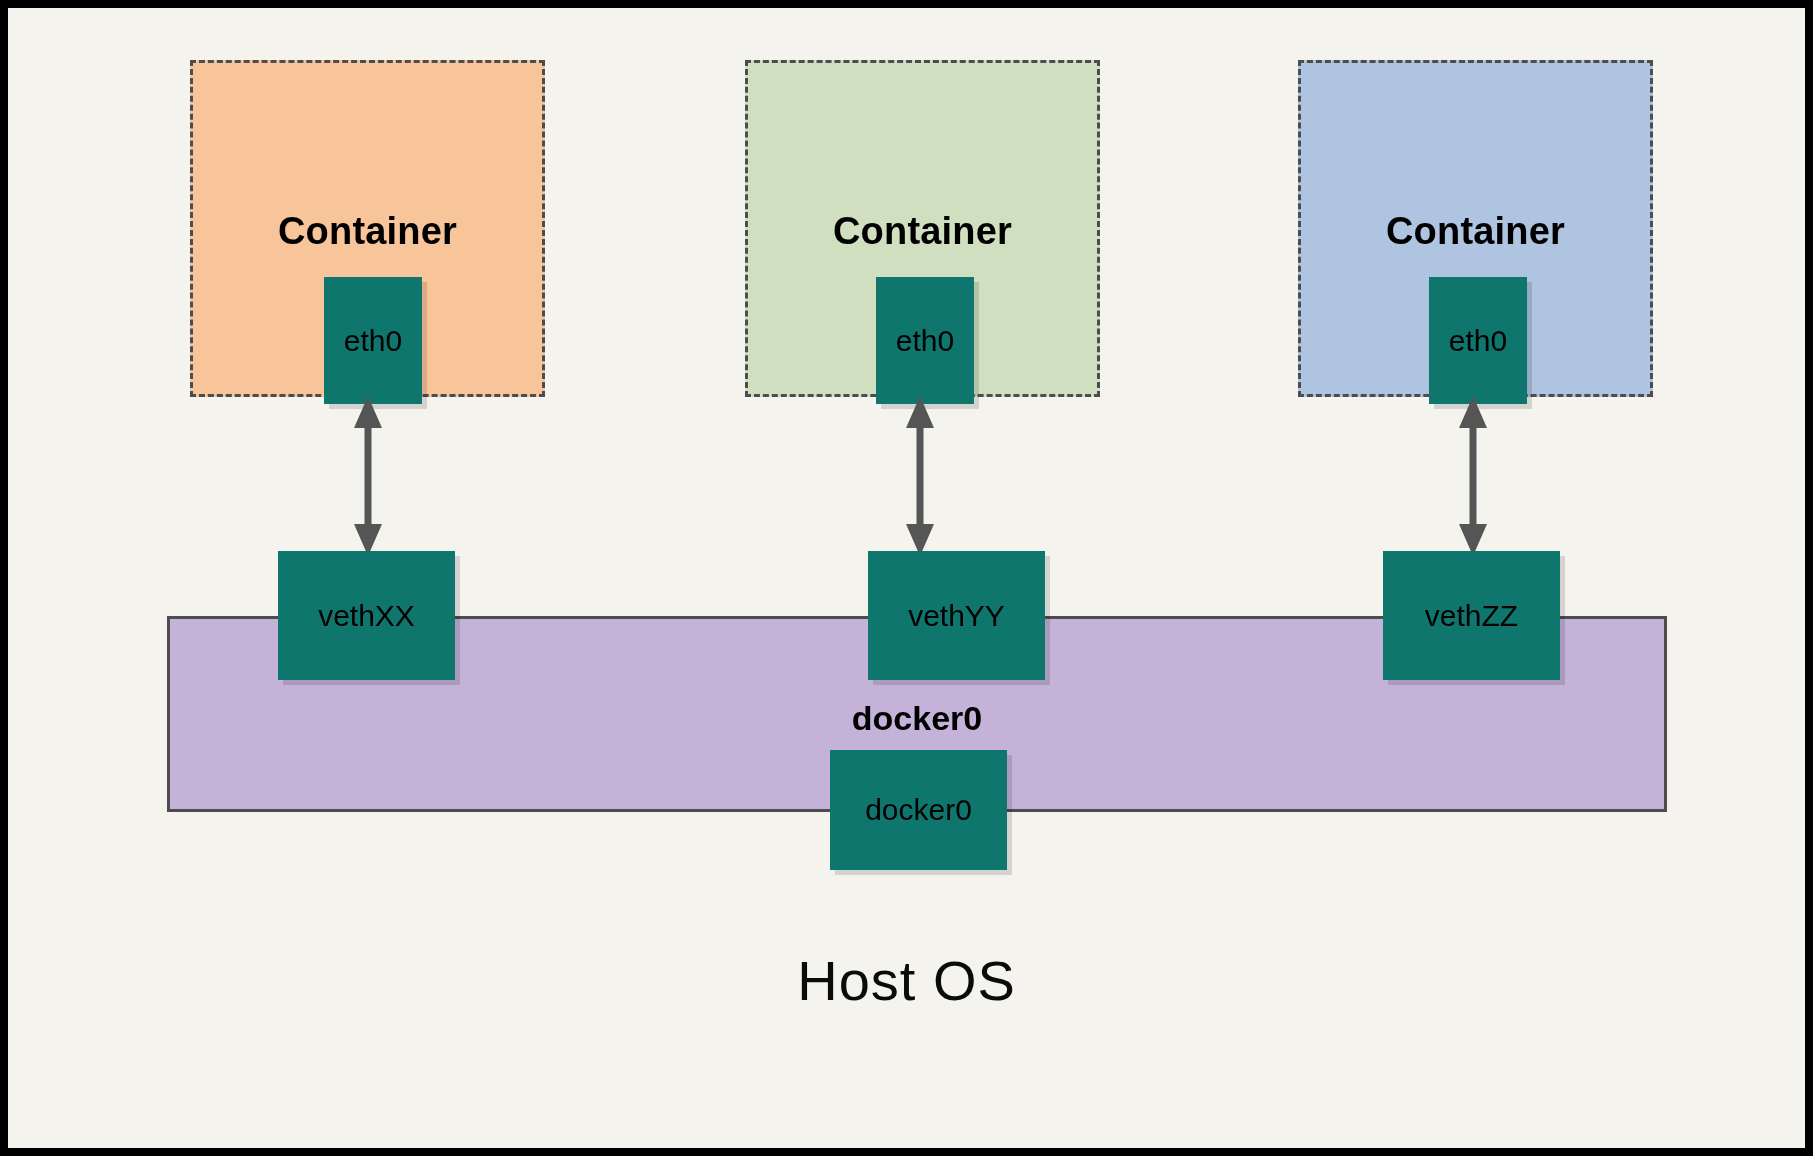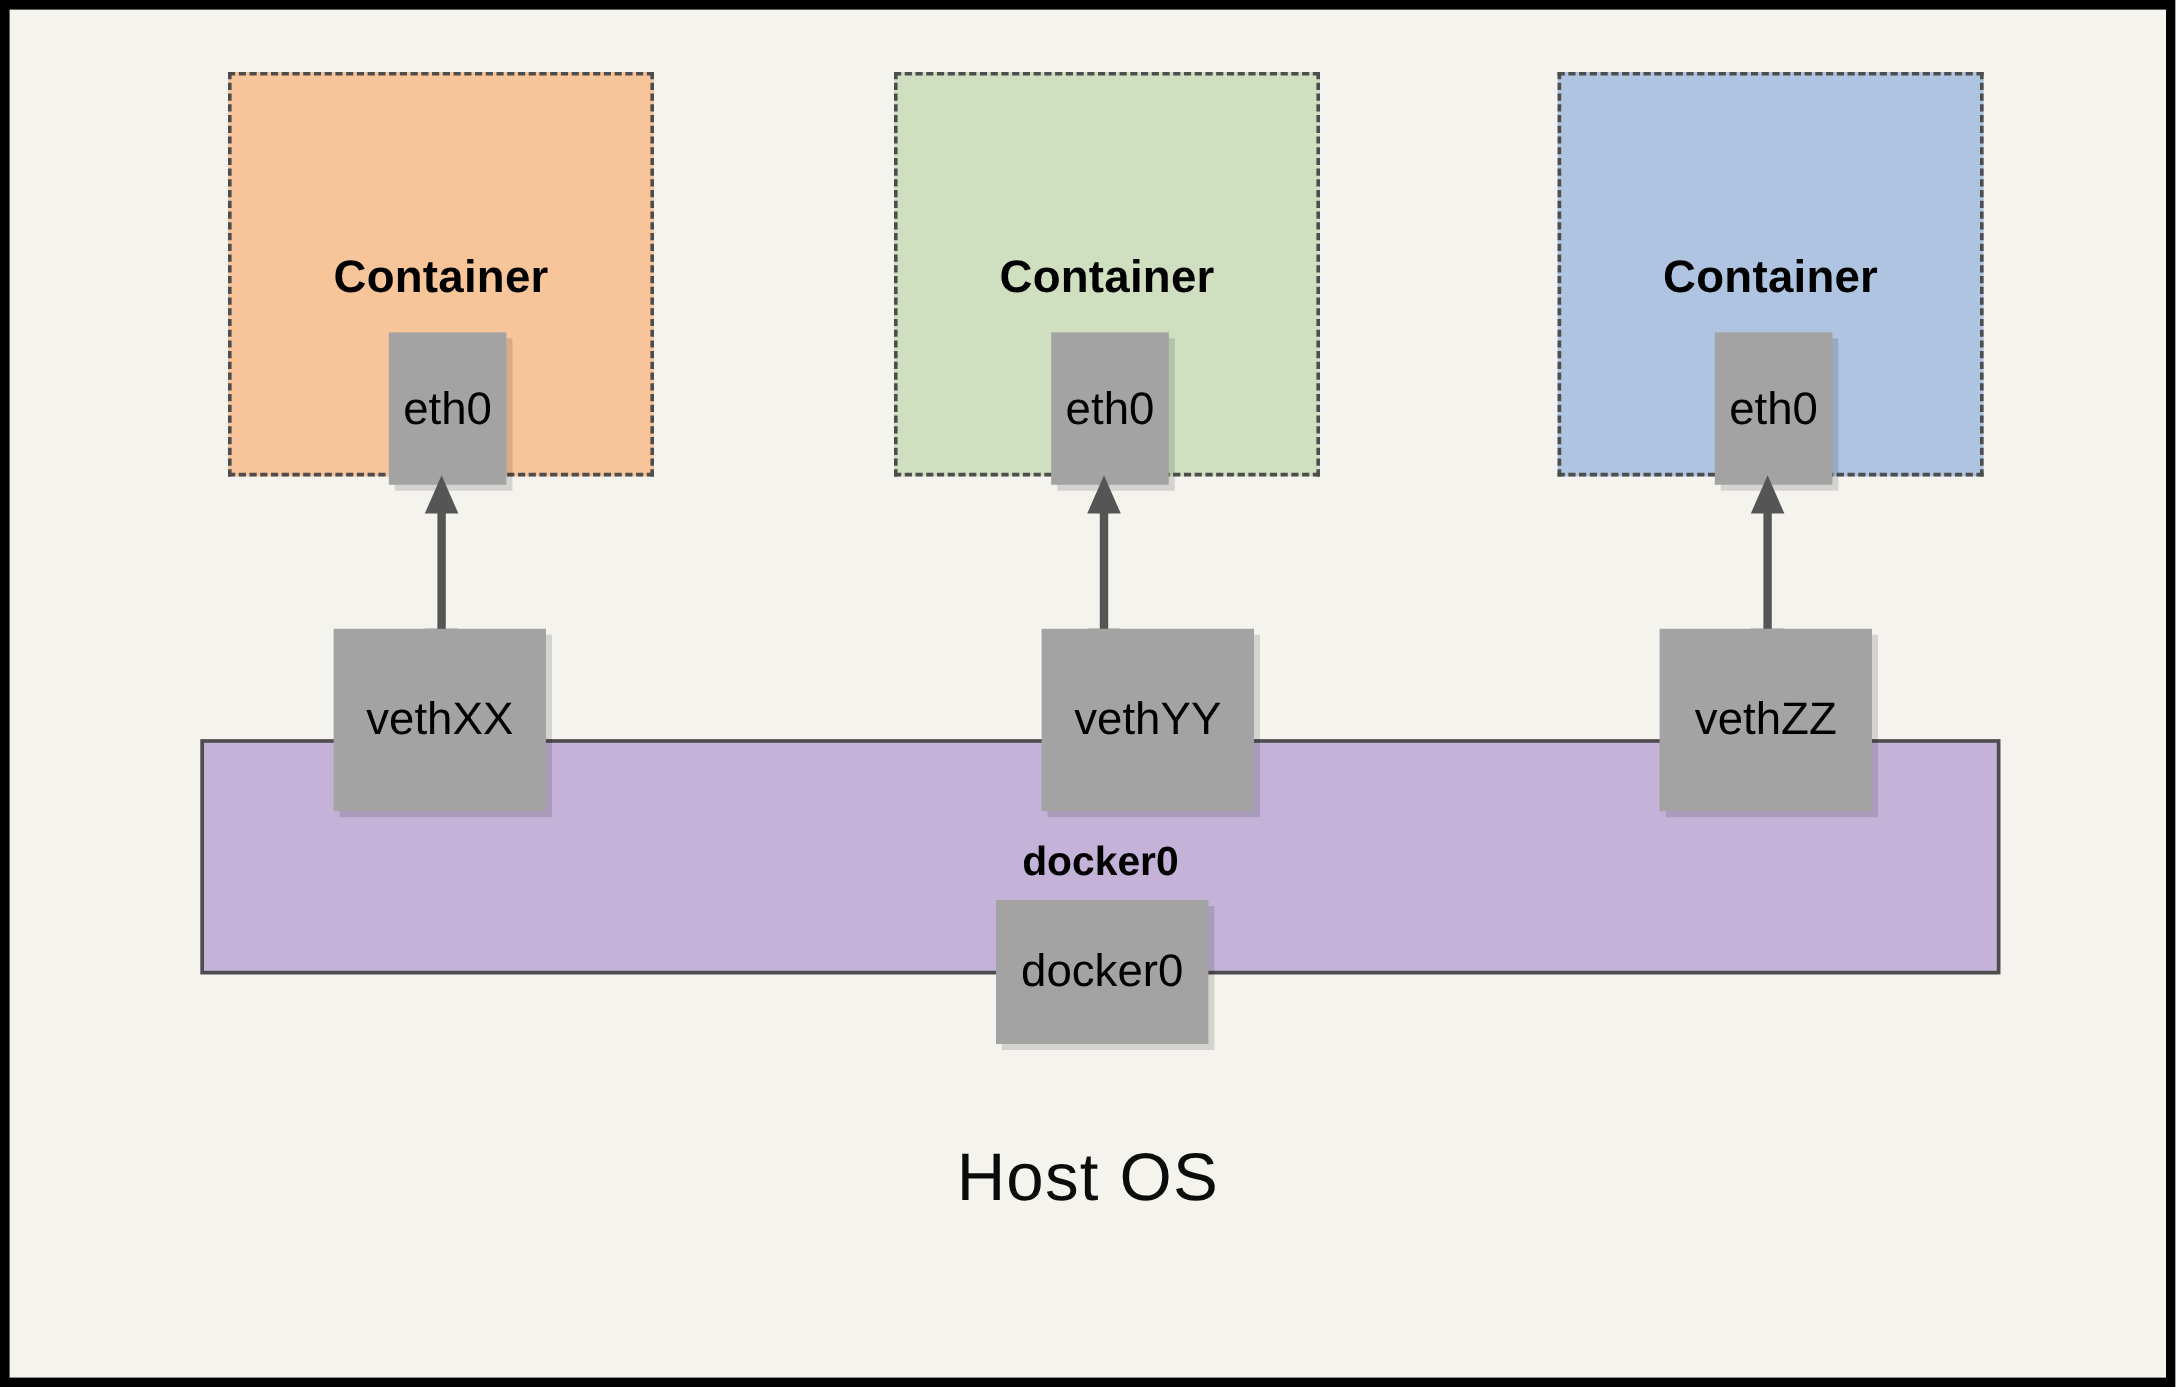--- a/index.html
+++ b/index.html
@@ -53,46 +53,46 @@
     letter-spacing: 0.2px;
   }
 
   #container-1 { left: 182px; background: #f8c49a; }
   #container-2 { left: 737px; background: #cfdfc0; }
   #container-3 { left: 1290px; background: #afc4e0; }
 
   
   .iface-box {
     position: absolute;
-    background: #a3a3a3;
+    background: #0f766e;
     box-sizing: border-box;
     box-shadow: 5px 5px 0 0 rgba(0,0,0,0.13);
     display: flex;
     align-items: center;
     justify-content: center;
     color: #000000;
-    font-size: 38px;
+    font-size: 30px;
     line-height: 1;
   }
 
   
   .eth0-box {
     width: 98px;
     height: 127px;
     top: 214px;
   }
   #eth0-1 { left: 131px; }
   #eth0-2 { left: 128px; }
   #eth0-3 { left: 128px; }
 
   
   .veth-box {
     width: 177px;
-    height: 152px;
-    top: 516px;
+    height: 129px;
+    top: 543px;
   }
   #veth-xx { left: 270px; }
   #veth-yy { left: 822px; margin-left: 38px; }
   #veth-zz { left: 1375px; }
 
   
   #docker0-iface {
     width: 177px;
     height: 120px;
     top: 742px;

